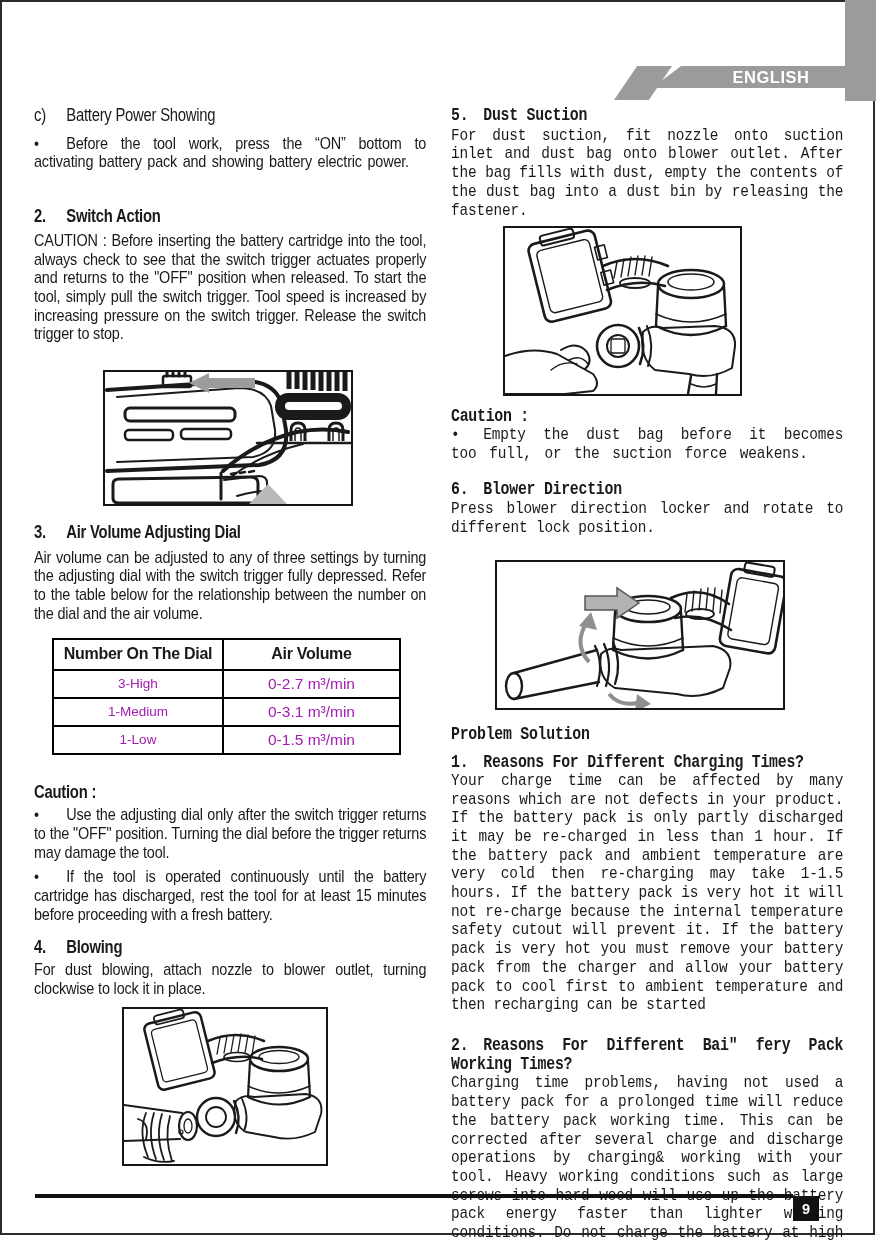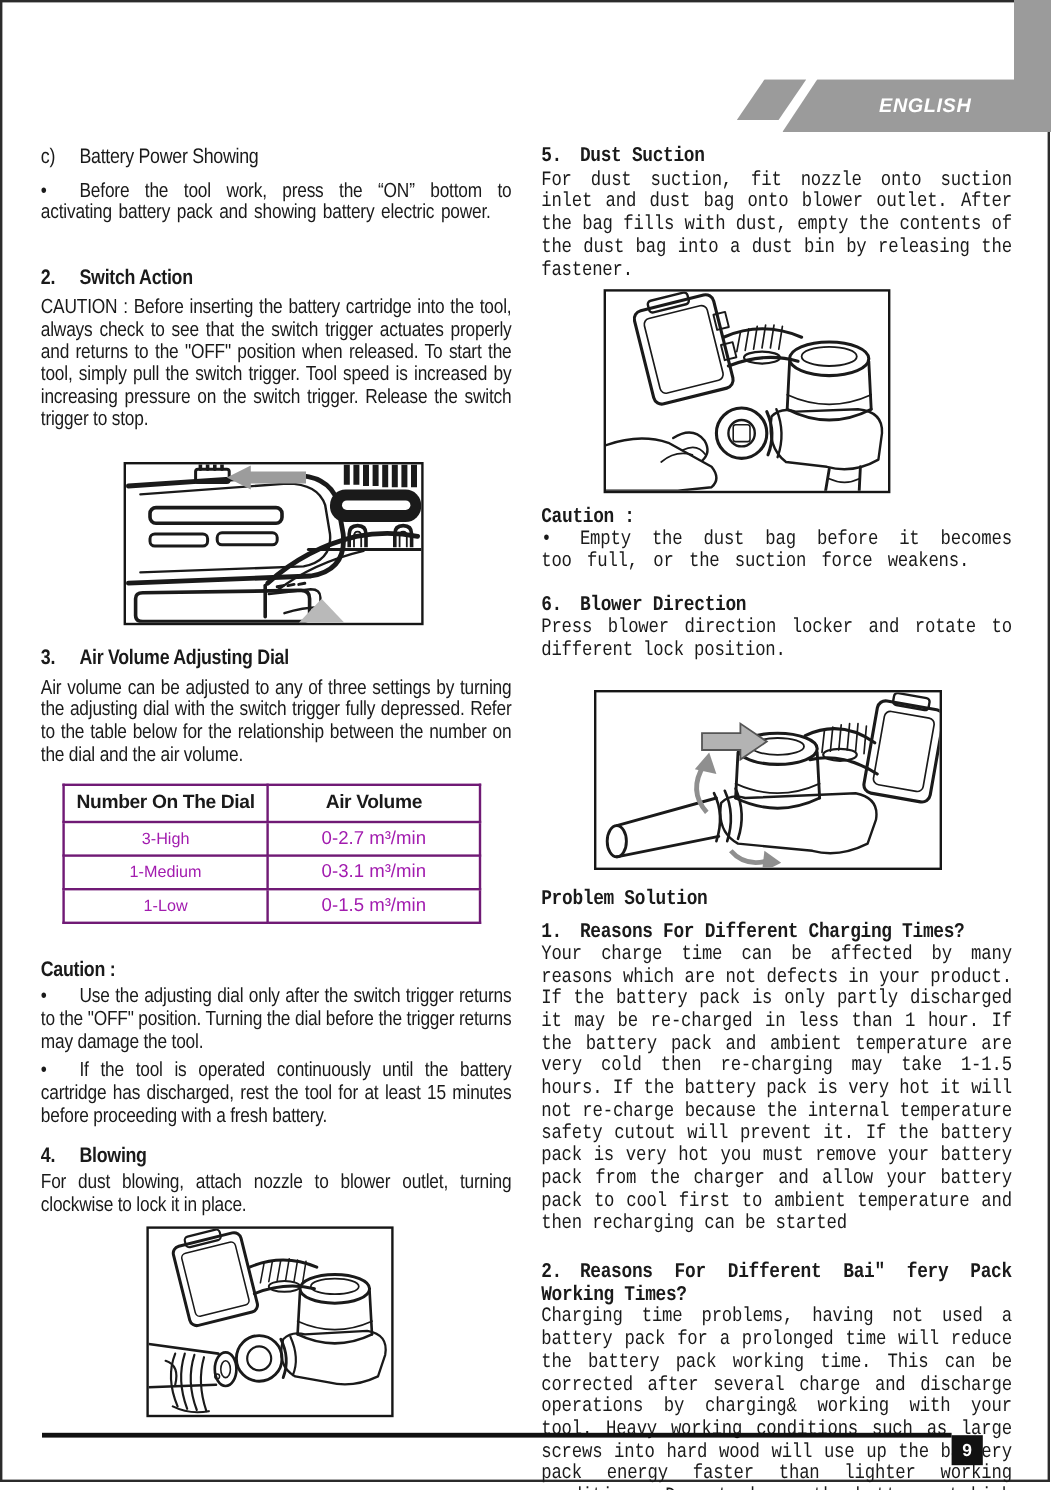--- a/index.html
+++ b/index.html
@@ -6,44 +6,44 @@
   body {
     width:876px; height:1242px; position:relative; background:#fff;
     font-family:"Liberation Sans", sans-serif; color:#1a1a1a; overflow:hidden;
   }
   .page-border { position:absolute; left:0; top:0; width:871px; height:1231px;
     border:2px solid #2b2b2b; pointer-events:none; }
   
   .side-bar { position:absolute; left:845px; top:0; width:31px; height:101px; background:#9b9b9b; }
   .banner-slash { position:absolute; left:614px; top:66px; width:58px; height:34px; background:#9b9b9b;
     clip-path:polygon(40% 0,100% 0,60% 100%,0 100%); }
-  .banner-main { position:absolute; left:652px; top:66px; width:224px; height:44px; background:#9b9b9b;
+  .banner-main { position:absolute; left:652px; top:66px; width:224px; height:22px; background:#9b9b9b;
     clip-path:polygon(13% 0,100% 0,100% 100%,0 100%);
-    display:flex; align-items:center; justify-content:center;font-style:italic; }
+    display:flex; align-items:center; justify-content:center; }
   .banner-main span { color:#fff; font-weight:bold; font-size:16.5px; letter-spacing:0.5px; padding-left:14px; }
   
-  .col { position:absolute; top:113px; }
+  .col { position:absolute; top:98px; }
   .col-left  { left:34px;  width:392px; }
   .col-right { left:451px; width:393px;font-family:Liberation Mono, monospace; }
   
   .tx { width:462px; transform:scaleX(0.849); transform-origin:0 0;
         font-size:17px; line-height:18.7px; letter-spacing:-0.2px;
         text-align:justify; margin:0; }
   .hd { font-weight:bold; font-size:17.5px; letter-spacing:-0.3px; }
   .plain { font-weight:normal; }
   .hnum { display:inline-block; width:38px; }
   .bul  { display:inline-block; width:38px; }
   .loose { word-spacing:5px; }
   .semiloose { word-spacing:2px; }
   
   .fig { border:2px solid #161616; background:#fff; }
   .fig svg { display:block; }
   
   table.vol { border-collapse:collapse; margin-left:18px; table-layout:fixed; }
-  table.vol th, table.vol td { border:2px solid #701a75; text-align:center; vertical-align:middle; padding:0; }
+  table.vol th, table.vol td { border:2px solid #000000; text-align:center; vertical-align:middle; padding:0; }
   table.vol th { width:168px; height:29px; font-size:16px; letter-spacing:-0.3px; }
   table.vol th + th { width:175px; }
   table.vol td { height:26px; font-size:13.5px; color:#a21caf; }
   table.vol td.av { font-size:15.5px; }
   
   .foot-rule { position:absolute; left:35px; top:1194px; width:758px; height:4px; background:#111; }
   .page-badge { position:absolute; left:793px; top:1196px; width:26px; height:25px; background:#111;
     color:#fff; font-weight:bold; font-size:14.5px; display:flex; align-items:center; justify-content:center; }
 </style>
 </head>

